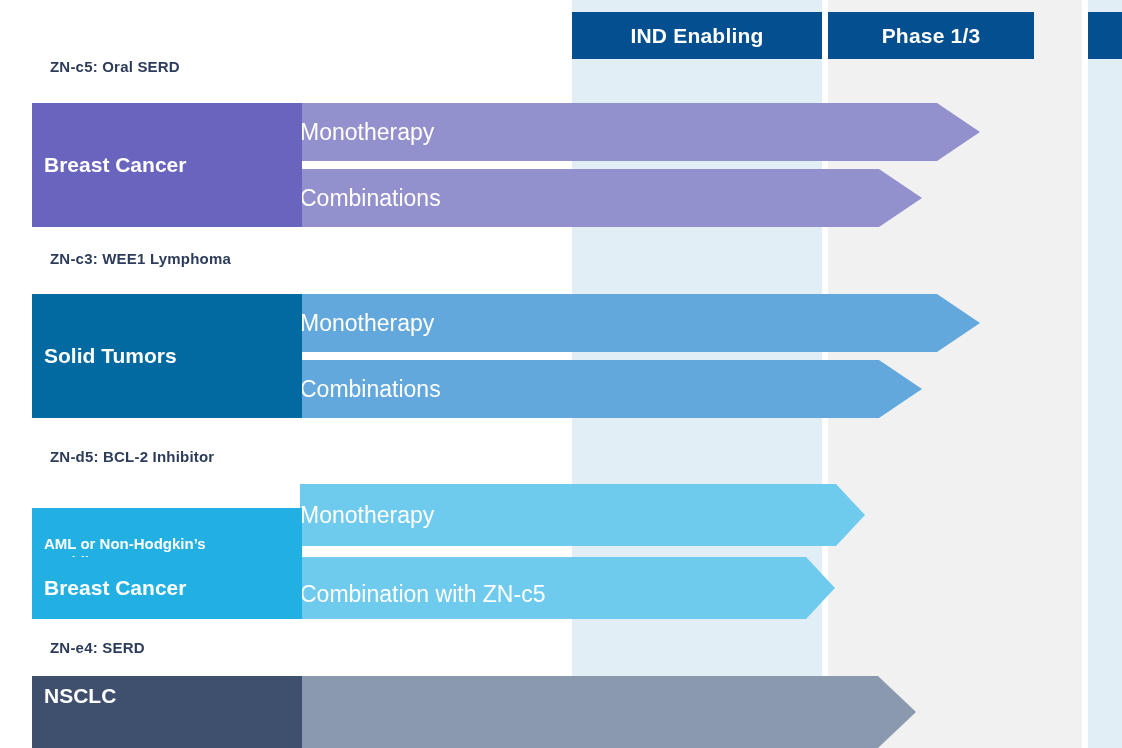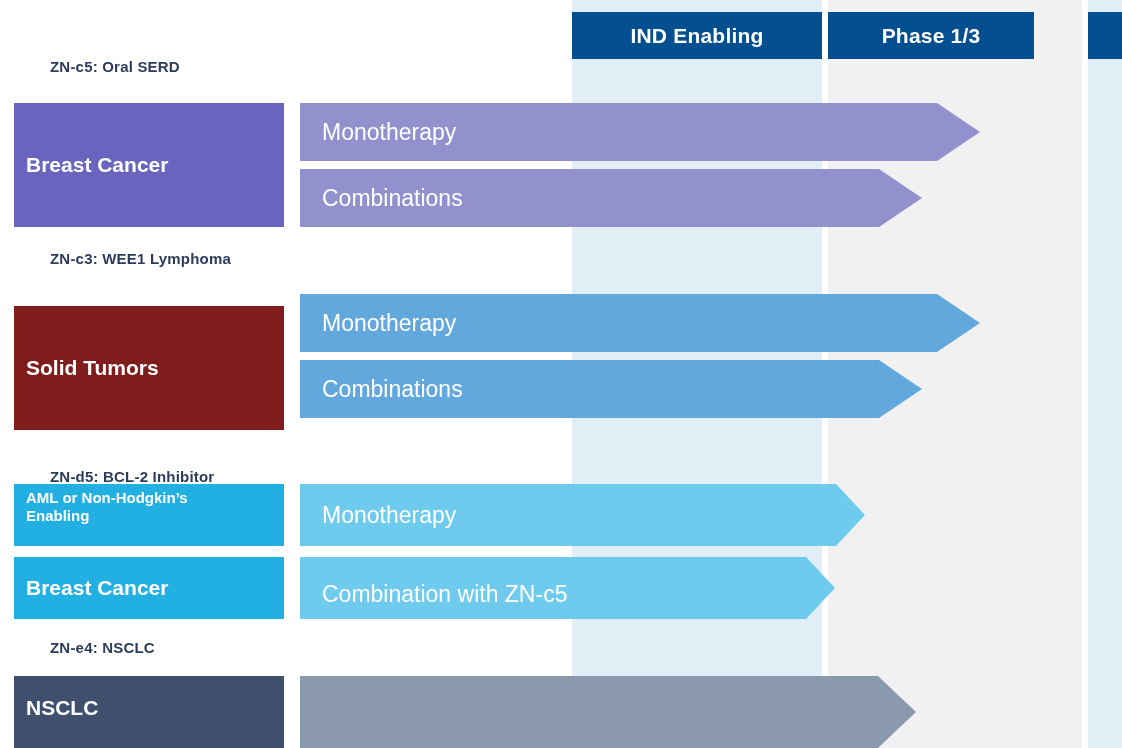--- a/index.html
+++ b/index.html
@@ -64,59 +64,59 @@
     font-weight: bold;
     color: #2d3c5b;
     white-space: nowrap;
     letter-spacing: .2px;
     margin-left: 20px;
   }
 
   
   .indication {
     position: absolute;
-    left: 14px;
+    left: 32px;
     width: 270px;
     display: flex;
     align-items: center;
     box-sizing: border-box;
     padding-left: 12px;
     color: #ffffff;
     font-weight: bold;
     font-size: 21px;
     z-index: 4;
   }
   .indication.small {
     font-size: 15px;
     line-height: 1.18;
     align-items: flex-start;
-    padding-top: 5px;
+    padding-top: 27px;
+    margin-top: 24px;
   }
   .indication.toptext {
     align-items: flex-start;
-    padding-top: 20px;
+    padding-top: 8px;
   }
 
   
   .bar {
     position: absolute;
     display: flex;
     align-items: center;
     box-sizing: border-box;
-    padding-left: 22px;
     color: #ffffff;
     font-size: 23px;
     font-weight: normal;
     white-space: nowrap;
     z-index: 3;
   }
 
   
   .c5-box   { background: #6965bf; }
-  .c3-box   { background: #7f1d1d; margin-top: 12px; }
+  .c3-box   { background: #0369a1; }
   .d5-box   { background: #22b0e3; }
   .e4-box   { background: #3f4f6e; }
 </style>
 </head>
 <body>
 
 <div id="stage">
 
   <div class="band b1"></div>
   <div class="band b2"></div>
@@ -148,42 +148,42 @@
     <svg style="position:absolute;left:300px;top:294px;" width="690" height="124" viewBox="0 0 690 124">
       <polygon points="0,0 637,0 680,29 637,58 0,58" fill="#63a8dc"></polygon>
       <polygon points="0,66 579,66 622,95 579,124 0,124" fill="#63a8dc"></polygon>
     </svg>
 
     <div class="bar" style="left:300px;top:294px;width:640px;height:58px;">Monotherapy</div>
     <div class="bar" style="left:300px;top:360px;width:580px;height:58px;">Combinations</div>
   </div>
 
   <div class="program">
-    <div class="program-title" style="top:468px;">ZN-d5:  BCL-2 Inhibitor</div>
+    <div class="program-title" style="top:448px;">ZN-d5:  BCL-2 Inhibitor</div>
 
     <div class="indication small d5-box" style="top:484px;height:62px;">
       <div>
         <div>AML or Non-Hodgkin’s</div>
         <div>Enabling</div>
       </div>
     </div>
 
     <div class="indication d5-box" style="top:557px;height:62px;">Breast Cancer</div>
 
     <svg style="position:absolute;left:300px;top:484px;" width="620" height="135" viewBox="0 0 620 135">
       <polygon points="0,0 536,0 565,31 536,62 0,62" fill="#6fcbee"></polygon>
       <polygon points="0,73 506,73 535,104 506,135 0,135" fill="#6fcbee"></polygon>
     </svg>
 
     <div class="bar" style="left:300px;top:484px;width:540px;height:62px;">Monotherapy</div>
     <div class="bar" style="left:300px;top:557px;width:510px;height:74px;">Combination with ZN-c5</div>
   </div>
 
   <div class="program">
-    <div class="program-title" style="top:639px;">ZN-e4:  NSCLC</div>
+    <div class="program-title" style="top:639px;">ZN-e4:  SERD</div>
 
     <div class="indication toptext e4-box" style="top:676px;height:72px;">NSCLC</div>
 
     <svg style="position:absolute;left:300px;top:676px;" width="640" height="72" viewBox="0 0 640 72">
       <polygon points="0,0 578,0 616,36 578,72 0,72" fill="#8b99ae"></polygon>
     </svg>
 
     <div class="bar" style="left:300px;top:676px;width:580px;height:72px;"></div>
   </div>
 

